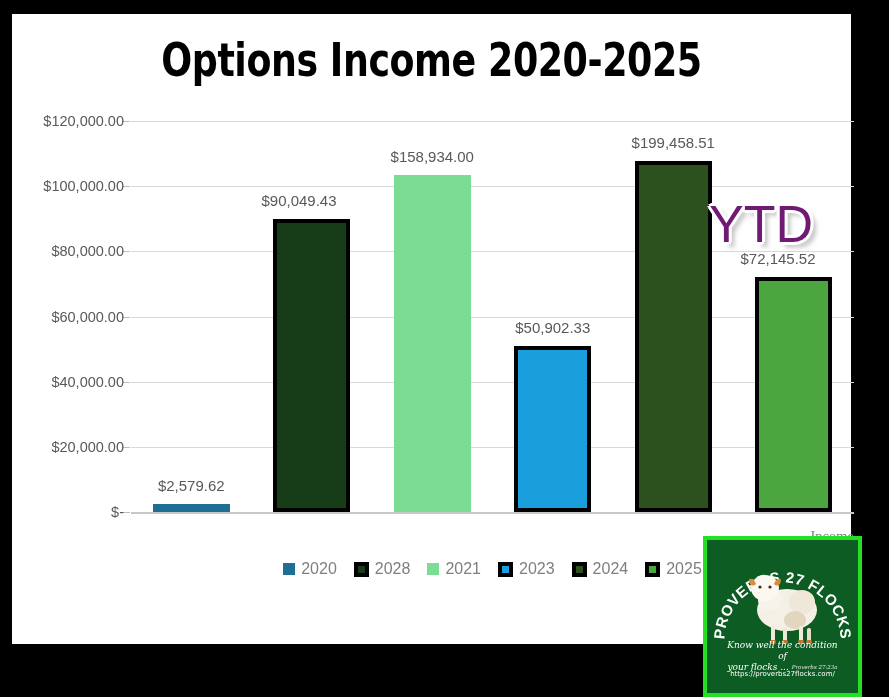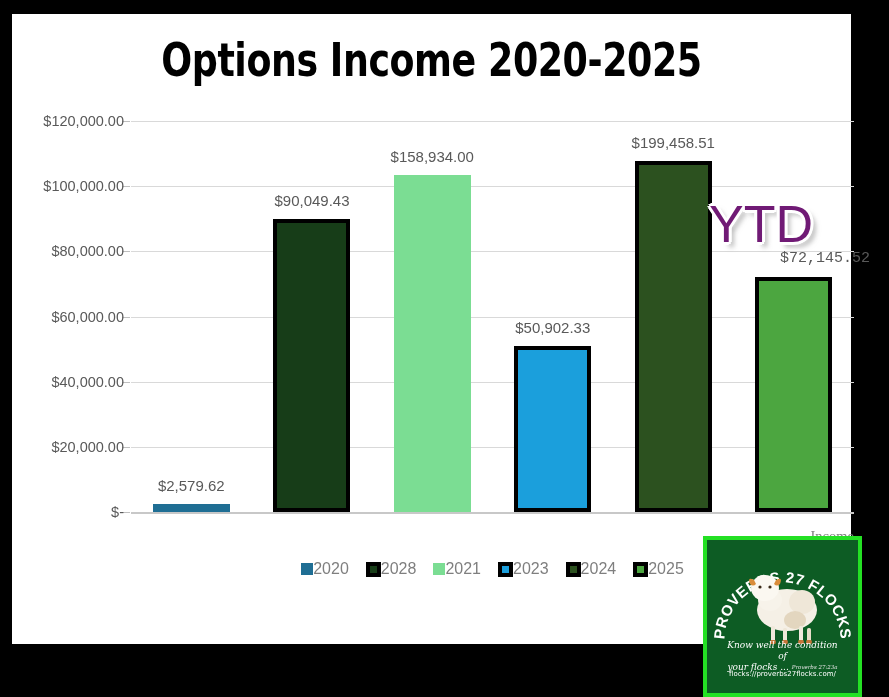--- a/index.html
+++ b/index.html
@@ -126,20 +126,21 @@
     top: 546px;
     width: 723px;
     display: flex;
     justify-content: center;
     align-items: center;
     gap: 17px;
   }
   .legend-item {
     display: flex;
     align-items: center;
+    gap: 6px;
   }
   .legend-swatch {
     width: 12px;
     height: 12px;
     box-sizing: content-box;
     display: inline-block;
   }
   .legend-swatch.bordered { border: 4px solid #000000; width: 7px; height: 7px; }
   .legend-label {
     font-size: 16px;
@@ -235,29 +236,29 @@
         <div class="ytick" style="top: 260.667px;">$40,000.00</div>
         <div class="gridline" style="top: 325.833px;"></div>
         <div class="ytickdash" style="top: 325.833px;"></div>
         <div class="ytick" style="top: 325.833px;">$20,000.00</div>
         <div class="gridline baseline" style="top: 391px;"></div>
         <div class="ytickdash" style="top: 391px;"></div>
         <div class="ytick" style="top: 391px;">$-</div>
         <div class="bar" style="left: 21.75px; width: 77px; height: 8.40526px; background: rgb(31, 110, 148);"></div>
         <div class="barlabel" style="left: 60.25px; top: 355.595px;">$2,579.62</div>
         <div class="bar bordered" style="left: 142.25px; width: 77px; height: 293.411px; background: rgb(23, 61, 24);"></div>
-        <div class="barlabel" style="left: 181px; top: 70.5889px;">$90,049.43</div>
+        <div class="barlabel" style="left: 168px; top: 70.5889px;">$90,049.43</div>
         <div class="bar" style="left: 262.75px; width: 77px; height: 337.319px; background: rgb(123, 221, 147);"></div>
         <div class="barlabel" style="left: 301.25px; top: 26.6812px;">$158,934.00</div>
         <div class="bar bordered" style="left: 383.25px; width: 77px; height: 165.857px; background: rgb(27, 159, 220);"></div>
         <div class="barlabel" style="left: 421.75px; top: 198.143px;">$50,902.33</div>
         <div class="bar bordered" style="left: 503.75px; width: 77px; height: 350.79px; background: rgb(44, 81, 31);"></div>
         <div class="barlabel" style="left: 542.25px; top: 13.21px;">$199,458.51</div>
         <div class="bar bordered" style="left: 624.25px; width: 77px; height: 235.074px; background: rgb(76, 166, 64);"></div>
-        <div class="barlabel" style="left: 694px; top: 128.926px; font-family: Liberation Mono, monospace;">$72,145.52</div>
+        <div class="barlabel" style="left: 647px; top: 128.926px;">$72,145.52</div>
       </div>
 
     <div id="xtitle">Income</div>
 
     <div id="ytd">YTD</div>
 
     <div id="legend">
         <div class="legend-item">
           <span class="legend-swatch" style="background: rgb(31, 110, 148);"></span>
           <span class="legend-label">2020</span>
@@ -314,17 +315,17 @@
             <rect x="91.2" y="100" width="5.6" height="4" rx="1.3" fill="#c4763a"></rect>
             <rect x="99.2" y="100" width="5.6" height="4" rx="1.3" fill="#c4763a"></rect>
           </g>
         </svg>
       </div>
       <div id="logo-tagline">
         <span>Know well the condition of</span><br>
         <span>your flocks ...</span>
         <span id="logo-ref">Proverbs 27:23a</span>
       </div>
-      <div id="logo-url">flocks://proverbs27flocks.com/</div>
+      <div id="logo-url">https://proverbs27flocks.com/</div>
     </div>
 
   </div>
 </div>
 
 </body></html>

